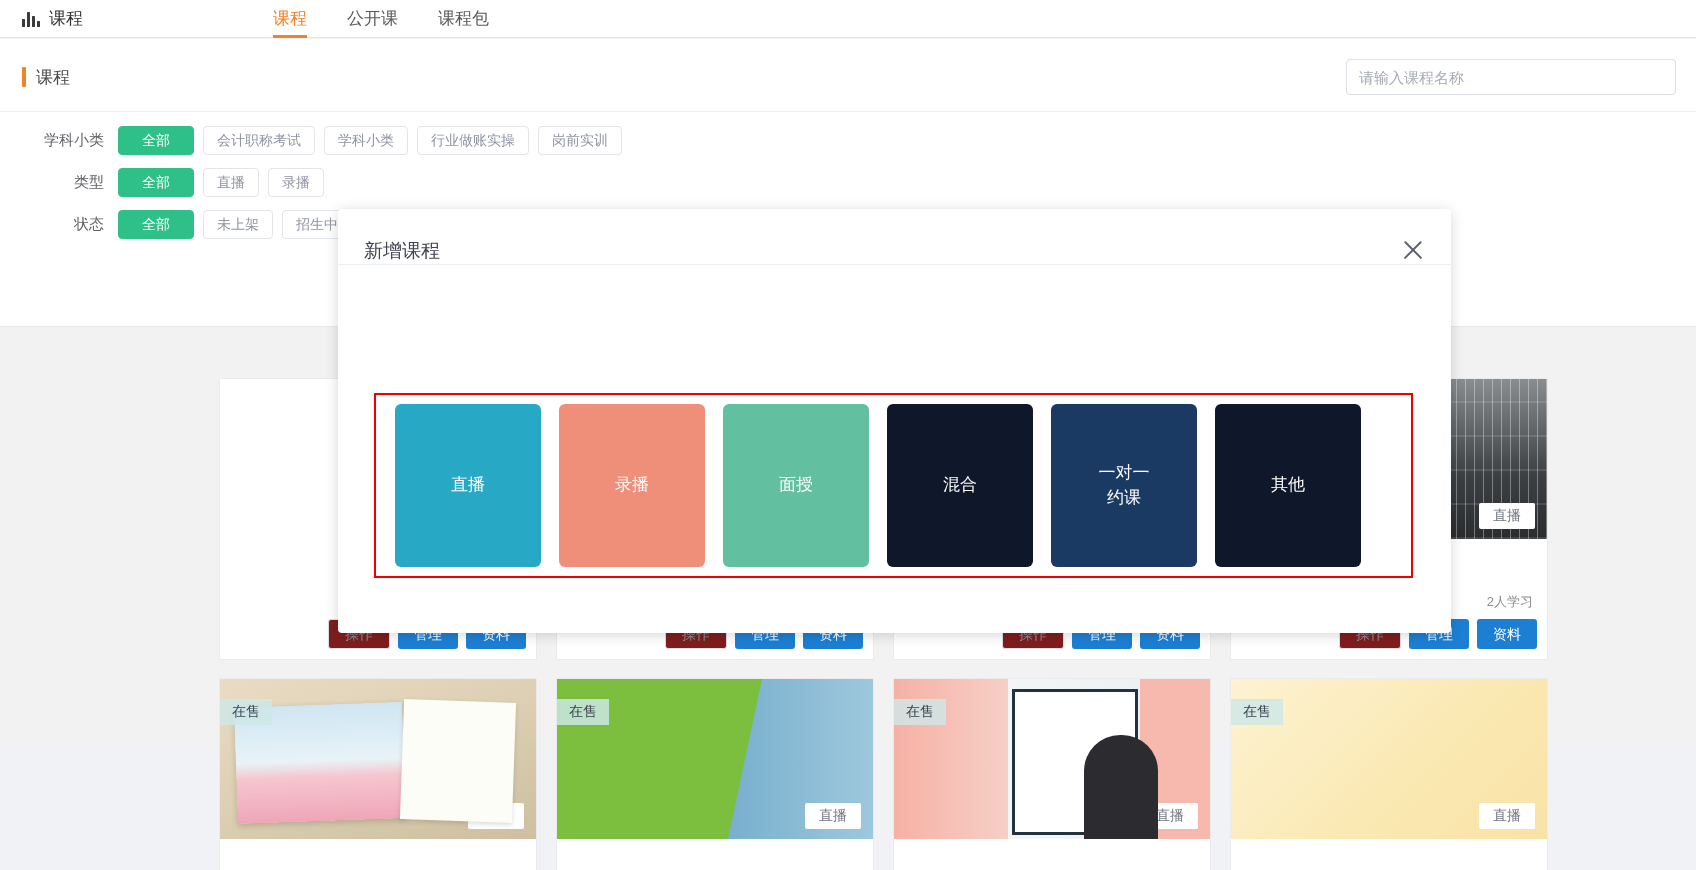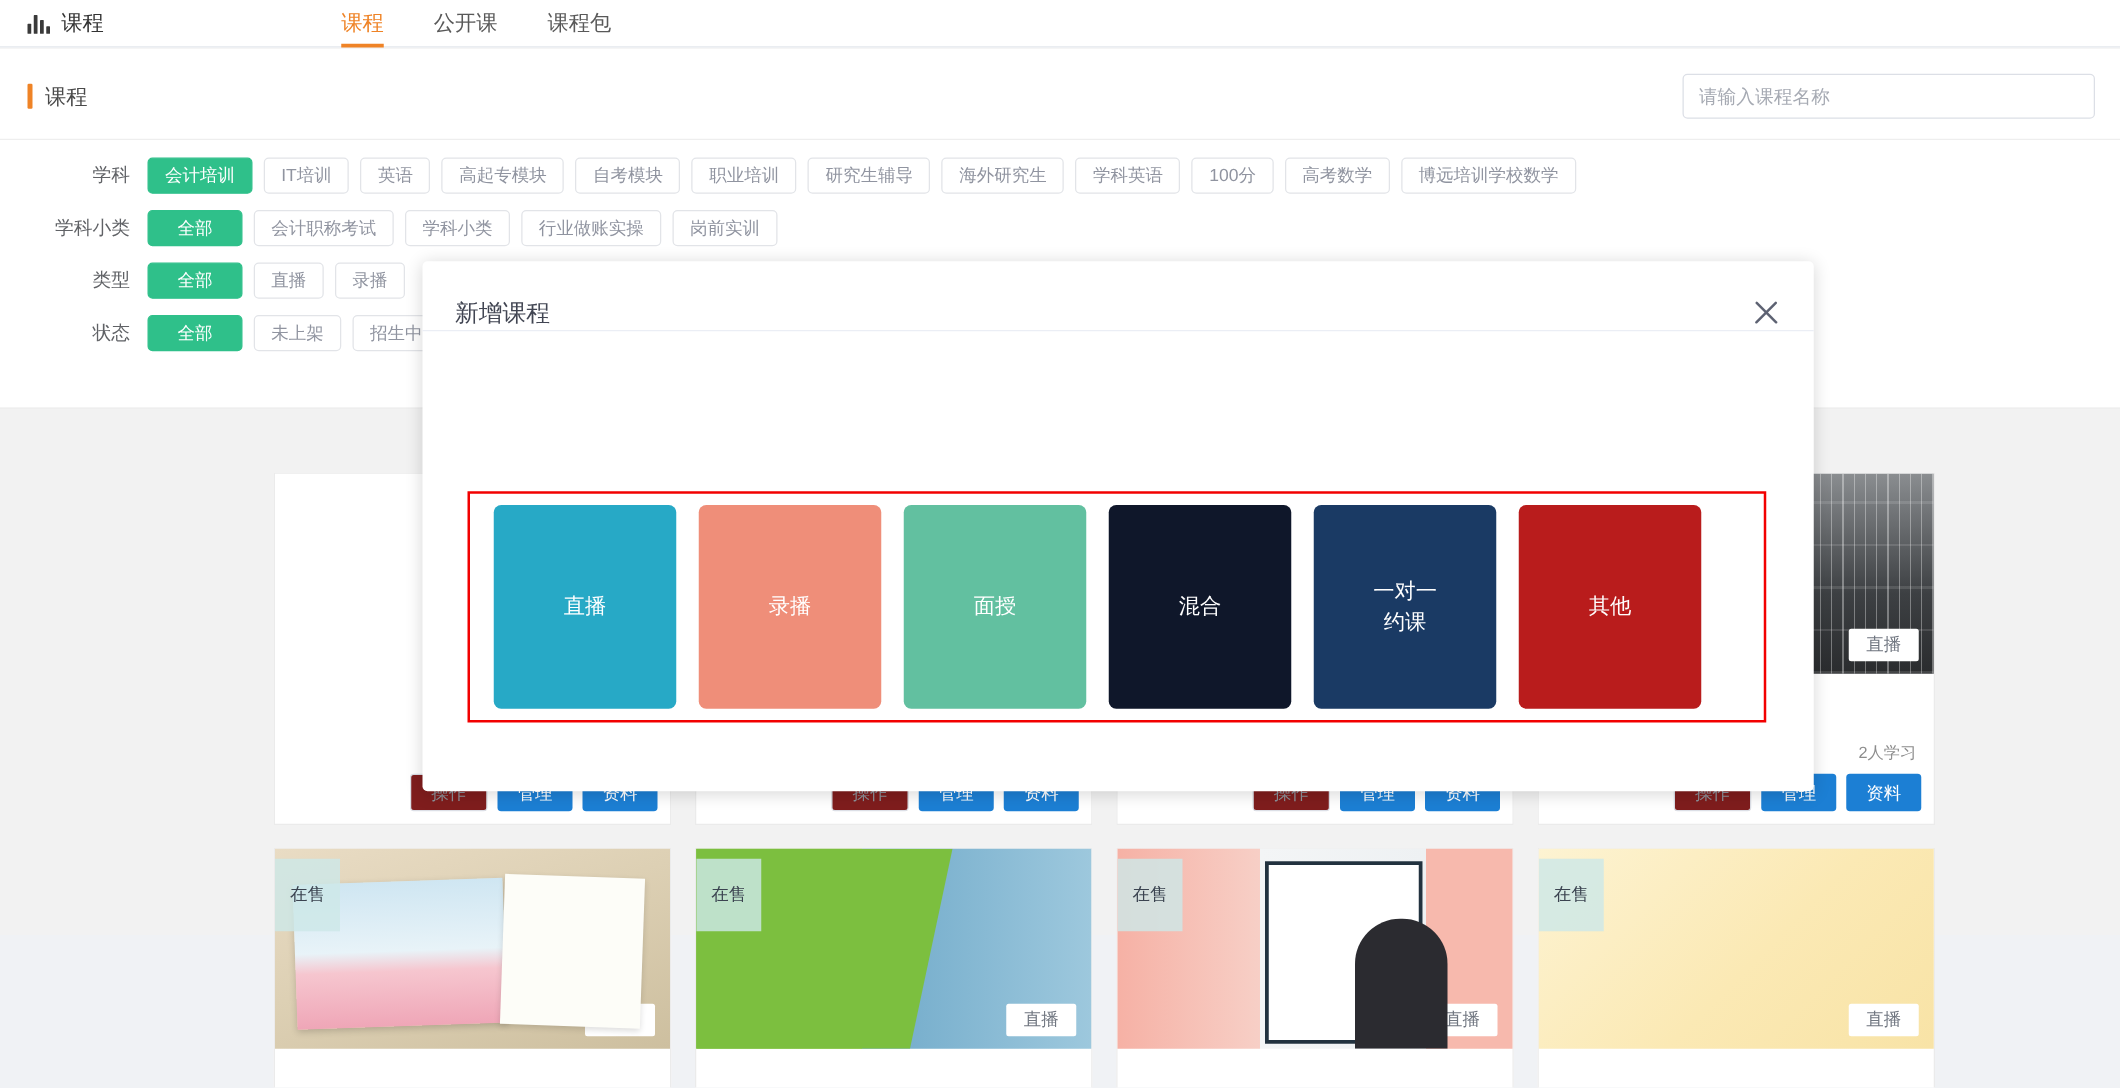--- a/index.html
+++ b/index.html
@@ -79,21 +79,21 @@
   .grid {
     display: grid; grid-template-columns: repeat(4, 318px);
     gap: 18px 19px; padding: 50px 0 0 219px;
   }
   .course-card {
     width: 318px; background: #ffffff; border: 1px solid #ebebeb;
     display: flex; flex-direction: column;
   }
   .thumb { position: relative; width: 100%; height: 160px; overflow: hidden; }
   .badge-sale {
-    position: absolute; top: 8px; left: 0; padding: 20px 12px;
+    position: absolute; top: 20px; left: 0; padding: 4px 12px;
     background: rgba(205,232,232,.82); color: #3b4350; font-size: 14px;
   }
   .badge-type {
     position: absolute; right: 12px; bottom: 10px; padding: 4px 14px;
     background: #ffffff; color: #707680; font-size: 14px; border-radius: 2px;
   }
   .card-body { flex: 1; padding: 12px 14px; min-height: 54px; }
   .learners { text-align: right; font-size: 13px; color: #8c8c8c; padding: 0 14px 8px; }
   .card-foot {
     display: flex; justify-content: flex-end; gap: 8px;
@@ -210,37 +210,20 @@
     <div class="panel-head">
       <div class="panel-title">
         <span class="title-bar"></span>
         <span class="title-text">课程</span>
       </div>
       <input class="search-input" type="text" placeholder="请输入课程名称" style="">
     </div>
 
     <div class="filter-rows">
 
-      <div class="filter-row">
-        <div class="filter-label">学科</div>
-        <div class="chips">
-          <div class="chip active">会计培训</div>
-          <div class="chip">IT培训</div>
-          <div class="chip">英语</div>
-          <div class="chip">高起专模块</div>
-          <div class="chip">自考模块</div>
-          <div class="chip">职业培训</div>
-          <div class="chip">研究生辅导</div>
-          <div class="chip">海外研究生</div>
-          <div class="chip">学科英语</div>
-          <div class="chip">100分</div>
-          <div class="chip">高考数学</div>
-          <div class="chip">博远培训学校数学</div>
-        </div>
-      </div>
 
       <div class="filter-row">
         <div class="filter-label">学科小类</div>
         <div class="chips">
           <div class="chip active">全部</div>
           <div class="chip">会计职称考试</div>
           <div class="chip">学科小类</div>
           <div class="chip">行业做账实操</div>
           <div class="chip">岗前实训</div>
         </div>
@@ -357,18 +340,18 @@
       <div class="modal-title">新增课程</div>
       <div class="close-x"></div>
     </div>
     <div class="modal-body">
       <div class="type-wrap">
         <div class="type-card" style="background: rgb(39, 169, 198);">直播</div>
         <div class="type-card" style="background: rgb(239, 142, 121);">录播</div>
         <div class="type-card" style="background: rgb(98, 192, 160);">面授</div>
         <div class="type-card" style="background: #0f172a;">混合</div>
         <div class="type-card" style="background: rgb(26, 58, 100);">一对一<br>约课</div>
-        <div class="type-card" style="background: #b91c1c;">其他</div>
+        <div class="type-card" style="background: #0f172a;">其他</div>
       </div>
     </div>
   </div>
 
 </div>
 
 </body></html>

